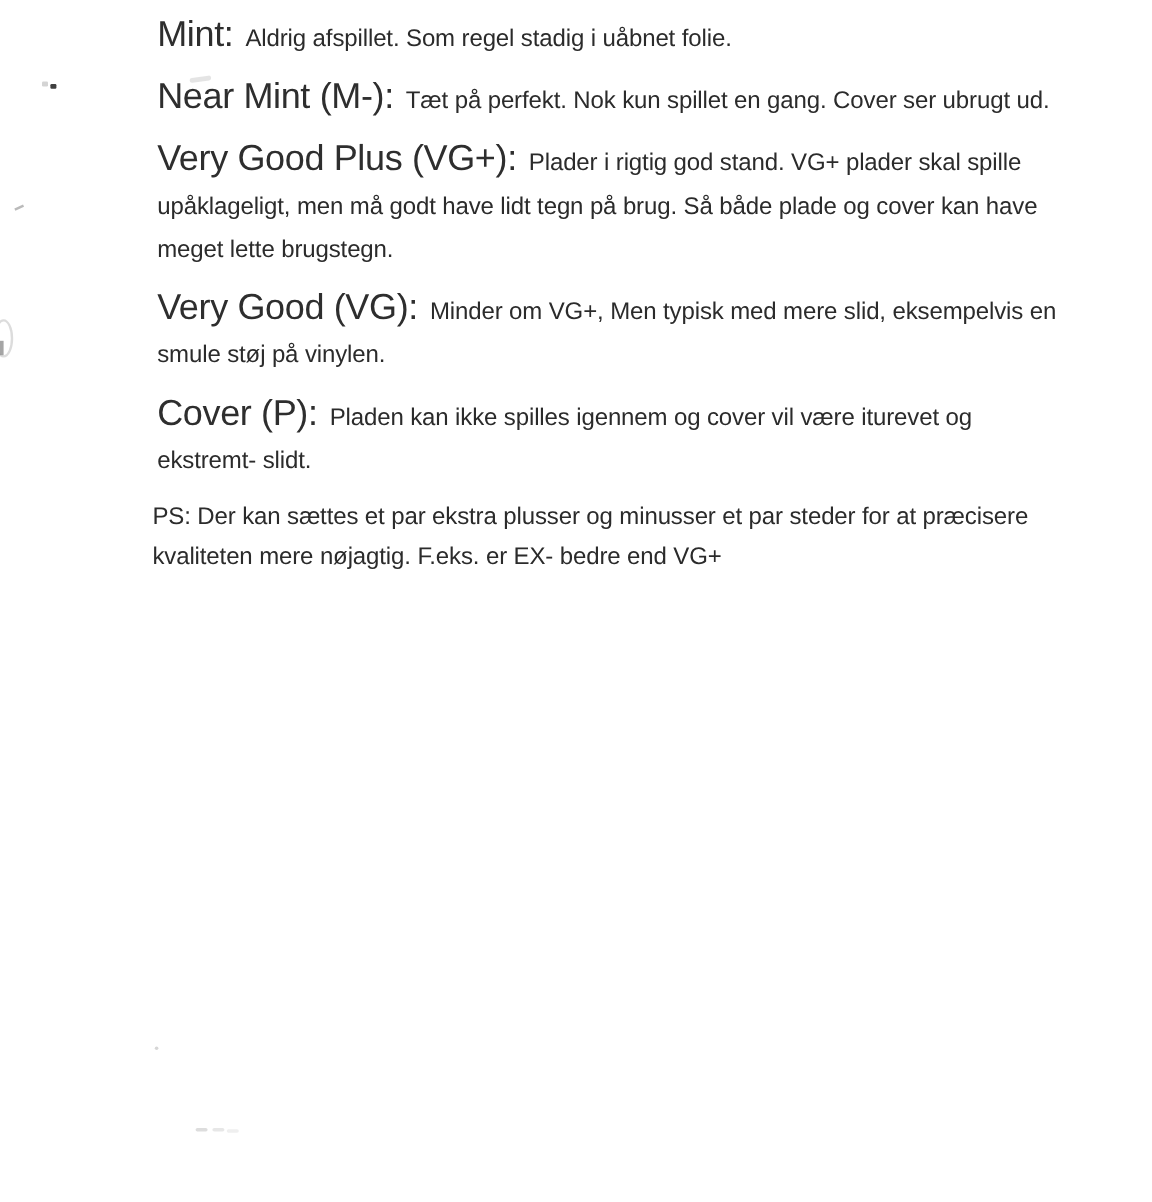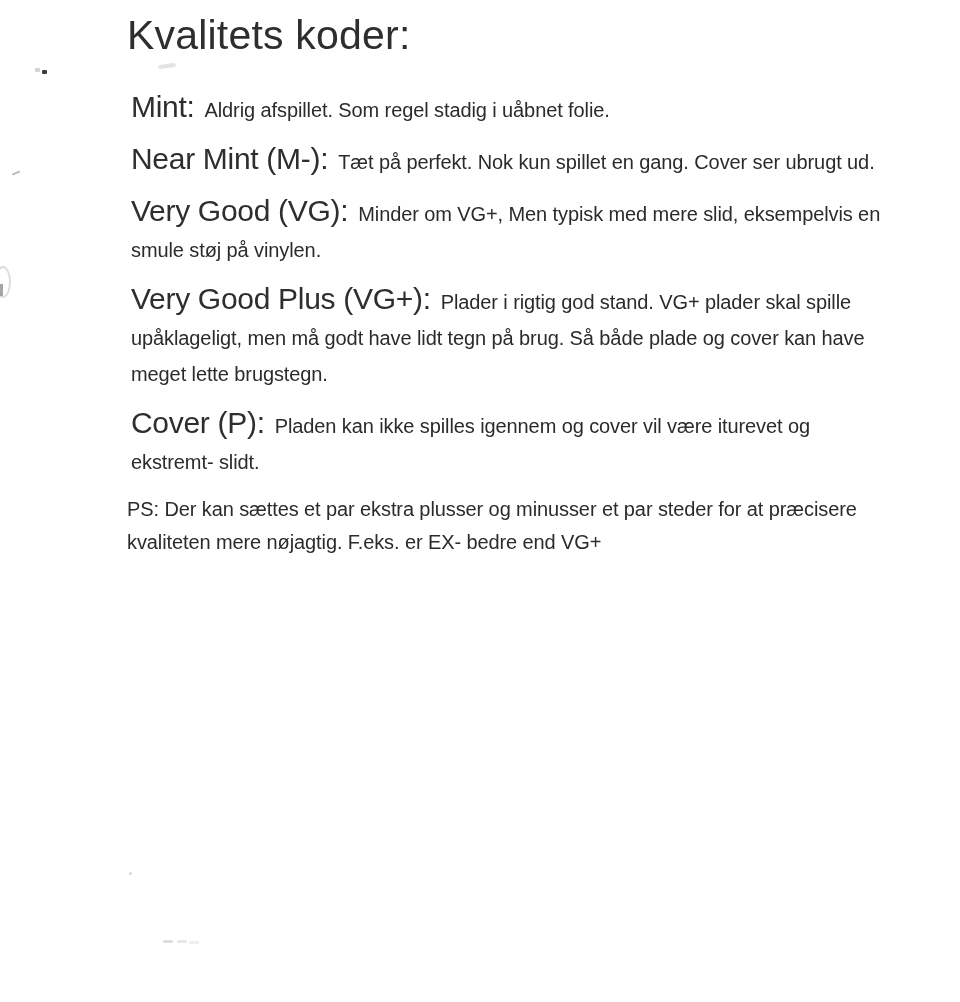--- a/index.html
+++ b/index.html
@@ -80,37 +80,36 @@
   <div class="artifact a-dot"></div>
   <div class="artifact a-smudge"></div>
   <div class="artifact a-dash"></div>
   <div class="artifact a-arc"></div>
   <div class="artifact a-tick"></div>
   <div class="artifact a-speck1"></div>
   <div class="artifact a-speck2"></div>
 
   <div class="content">
 
-    <h1 class="title">Kvalitets koder:</h1>
 
     <p class="entry">
       <span class="term">Mint:</span><span class="desc">Aldrig afspillet. Som regel stadig i uåbnet folie.</span>
     </p>
 
     <p class="entry">
       <span class="term">Near Mint (M-):</span><span class="desc">Tæt på perfekt. Nok kun spillet en gang. Cover ser ubrugt ud.</span>
     </p>
 
 
     <p class="entry">
-      <span class="term">Very Good (VG):</span><span class="desc">Minder om VG+, Men typisk med mere slid, eksempelvis en smule støj på vinylen.</span>
+      <span class="term">Very Good Plus (VG+):</span><span class="desc">Plader i rigtig god stand. VG+ plader skal spille upåklageligt, men må godt have lidt tegn på brug. Så både plade og cover kan have meget lette brugstegn.</span>
     </p>
 
     <p class="entry">
-      <span class="term">Very Good Plus (VG+):</span><span class="desc">Plader i rigtig god stand. VG+ plader skal spille upåklageligt, men må godt have lidt tegn på brug. Så både plade og cover kan have meget lette brugstegn.</span>
+      <span class="term">Very Good (VG):</span><span class="desc">Minder om VG+, Men typisk med mere slid, eksempelvis en smule støj på vinylen.</span>
     </p>
 
 
 
 
     <p class="entry">
       <span class="term">Cover (P):</span><span class="desc">Pladen kan ikke spilles igennem og cover vil være iturevet og ekstremt- slidt.</span>
     </p>
 
     <p class="note">PS: Der kan sættes et par ekstra plusser og minusser et par steder for at præcisere kvaliteten mere nøjagtig. F.eks. er EX- bedre end VG+</p>

